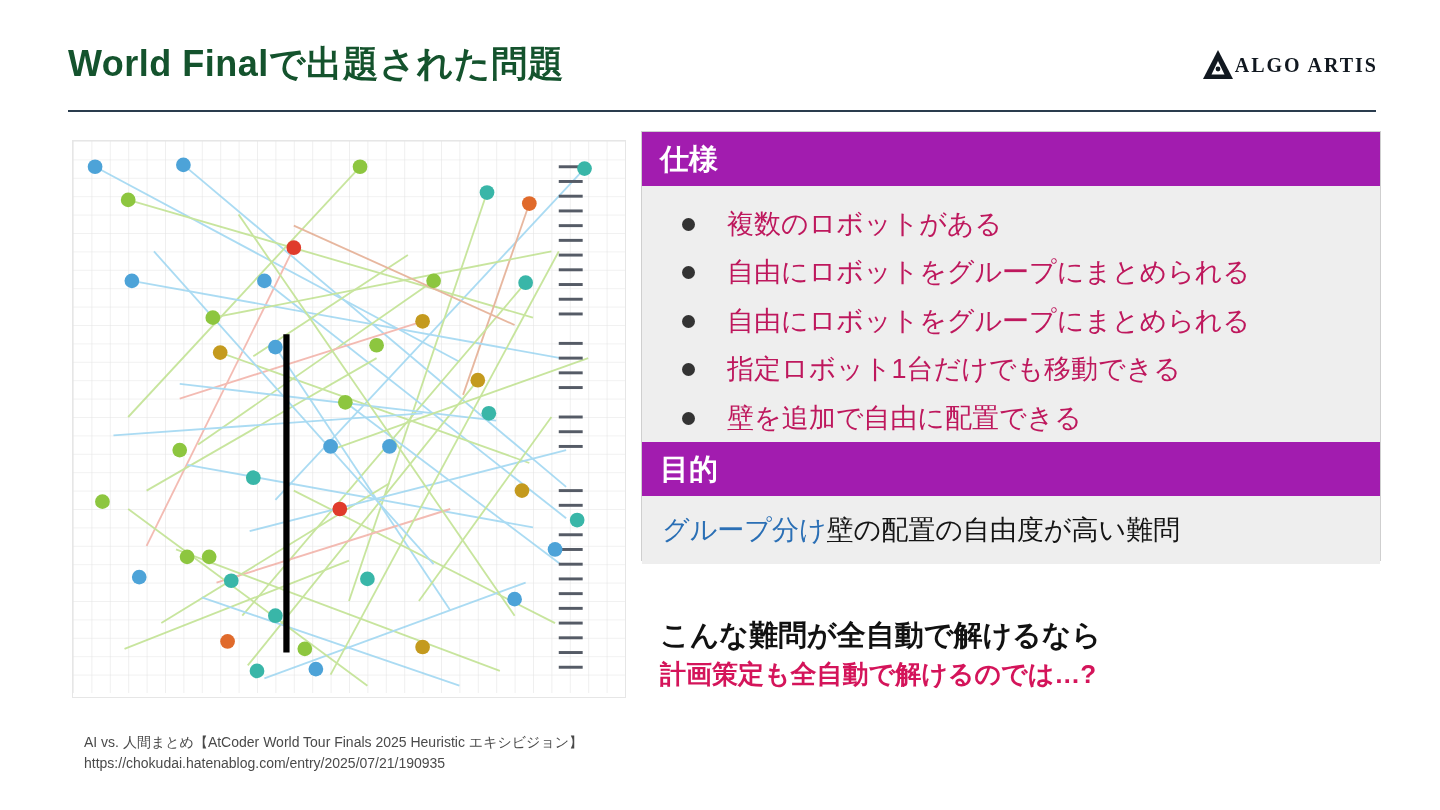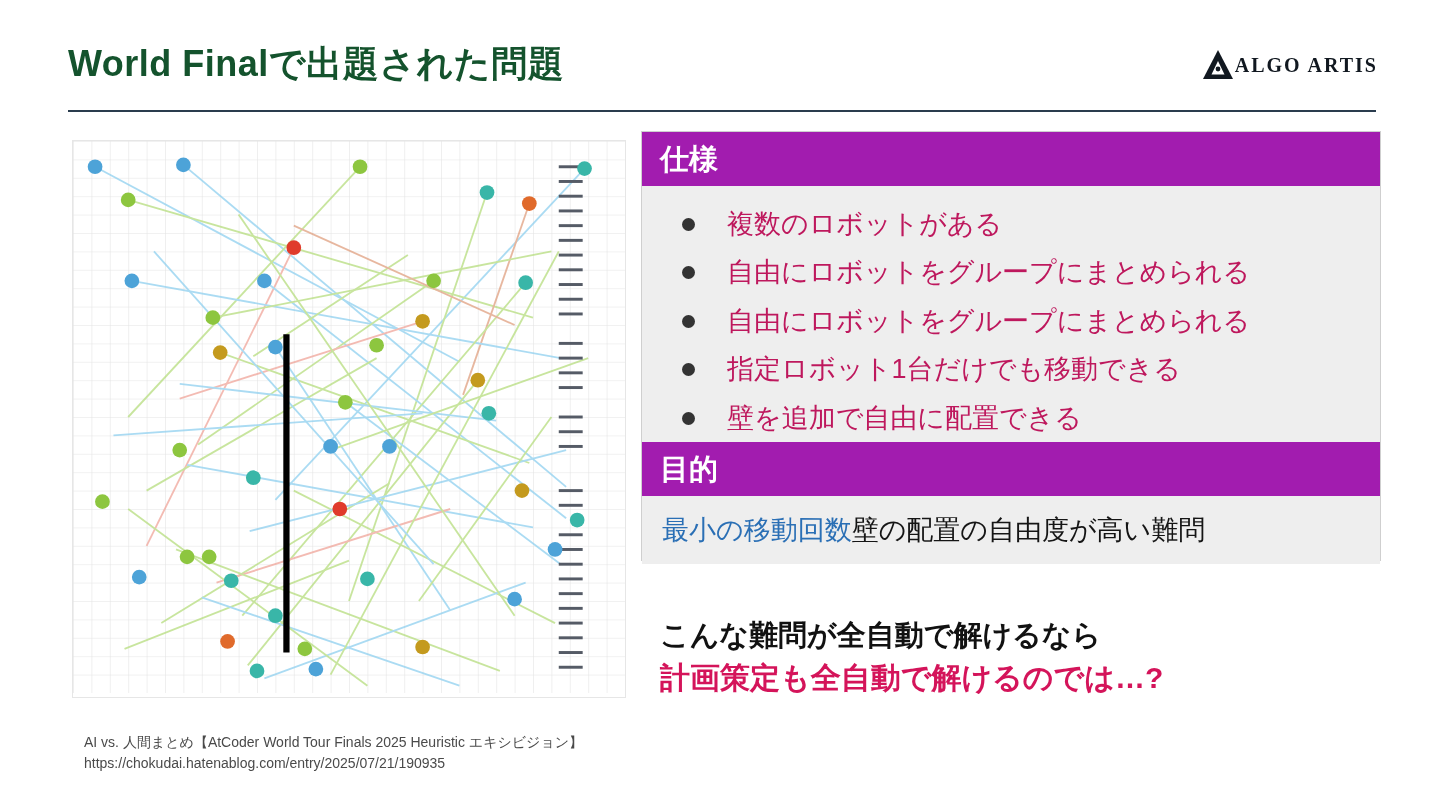--- a/index.html
+++ b/index.html
@@ -139,21 +139,21 @@
     line-height: 1.45;
   }
   #message .line2 {
     font-size: 29px;
     font-weight: bold;
     color: #111111;
     line-height: 1.45;
     margin-top: 36px;
   }
   #message .line3 {
-    font-size: 30px;
+    font-size: 26px;
     font-weight: bold;
     color: #d4145a;
     line-height: 1.45;
   }
 
   
   #source {
     position: absolute;
     left: 84px;
     top: 732px;
@@ -337,21 +337,21 @@
       <span class="bullet"></span>
       <span>指定ロボット1台だけでも移動できる</span>
     </li>
     <li>
       <span class="bullet"></span>
       <span>壁を追加で自由に配置できる</span>
     </li>
   </ul>
   <div class="card-header">目的</div>
   <div id="goal-body">
-    <span class="hl">最小の移動回数</span><span>壁の配置の自由度が高い難問</span>
+    <span class="hl">グループ分け</span><span>壁の配置の自由度が高い難問</span>
   </div>
 </div>
 
 <div id="message">
   <div class="line2">こんな難問が全自動で解けるなら</div>
   <div class="line3">計画策定も全自動で解けるのでは…?</div>
 </div>
 
 <div id="source">
   <span class="src-line">AI vs. 人間まとめ【AtCoder World Tour Finals 2025 Heuristic エキシビジョン】</span>

